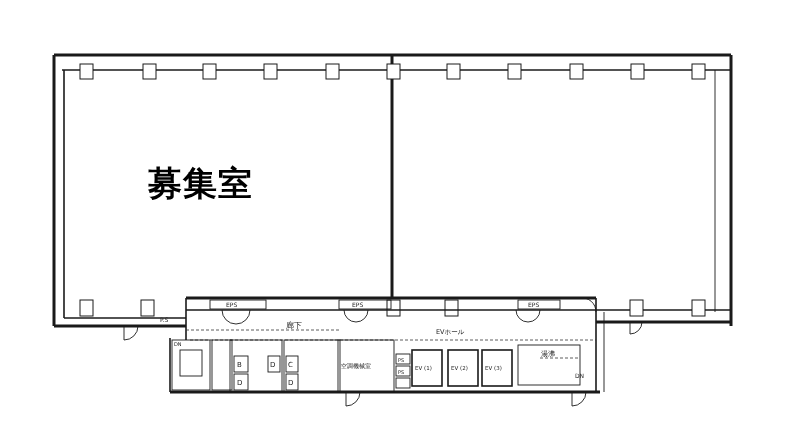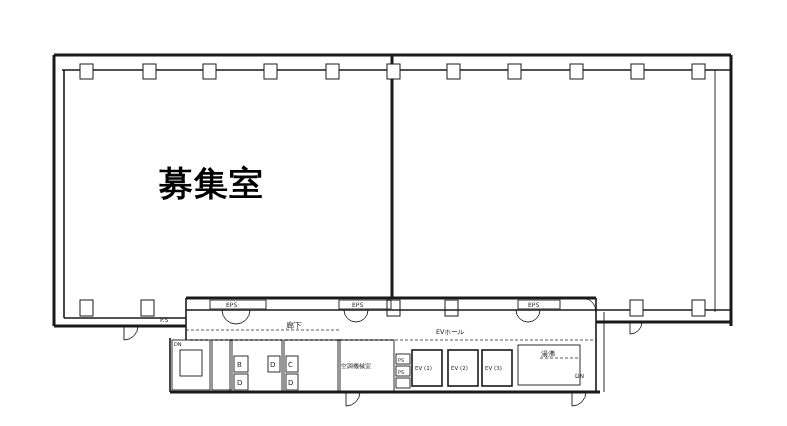--- a/index.html
+++ b/index.html
@@ -6,21 +6,21 @@
   body { width: 787px; height: 426px; overflow: hidden; position: relative; font-family: "DejaVu Sans", sans-serif; }
   #plan { position: absolute; left: 0; top: 0; width: 787px; height: 426px; }
   .wall { stroke: #1a1a1a; fill: none; }
   .thick { stroke-width: 3; }
   .mid { stroke-width: 1.6; }
   .thin { stroke-width: 0.9; }
   .dash { stroke-dasharray: 3 2; stroke-width: 0.8; stroke: #333; fill: none; }
   .col { fill: #fff; stroke: #1a1a1a; stroke-width: 1; }
   .lbl { font-family: "DejaVu Sans", sans-serif; fill: #222; }
   .room-label {
-    position: absolute; left: 159px; top: 166px;
+    position: absolute; left: 148px; top: 166px;
     font-family: "DejaVu Sans", sans-serif; font-size: 34px; font-weight: bold;
     color: #000; letter-spacing: 1px; line-height: 1;
   }
 </style>
 </head>
 <body>
 
 <div>
 <svg id="plan" viewBox="0 0 787 426" xmlns="http://www.w3.org/2000/svg">
 

